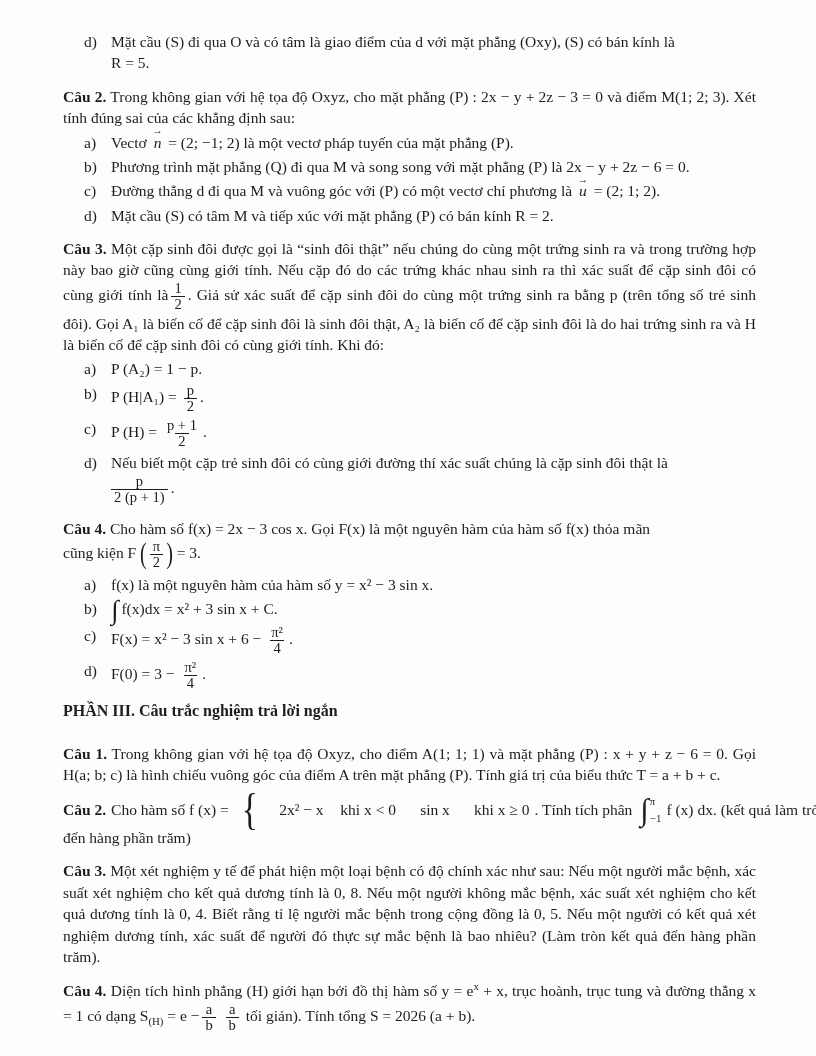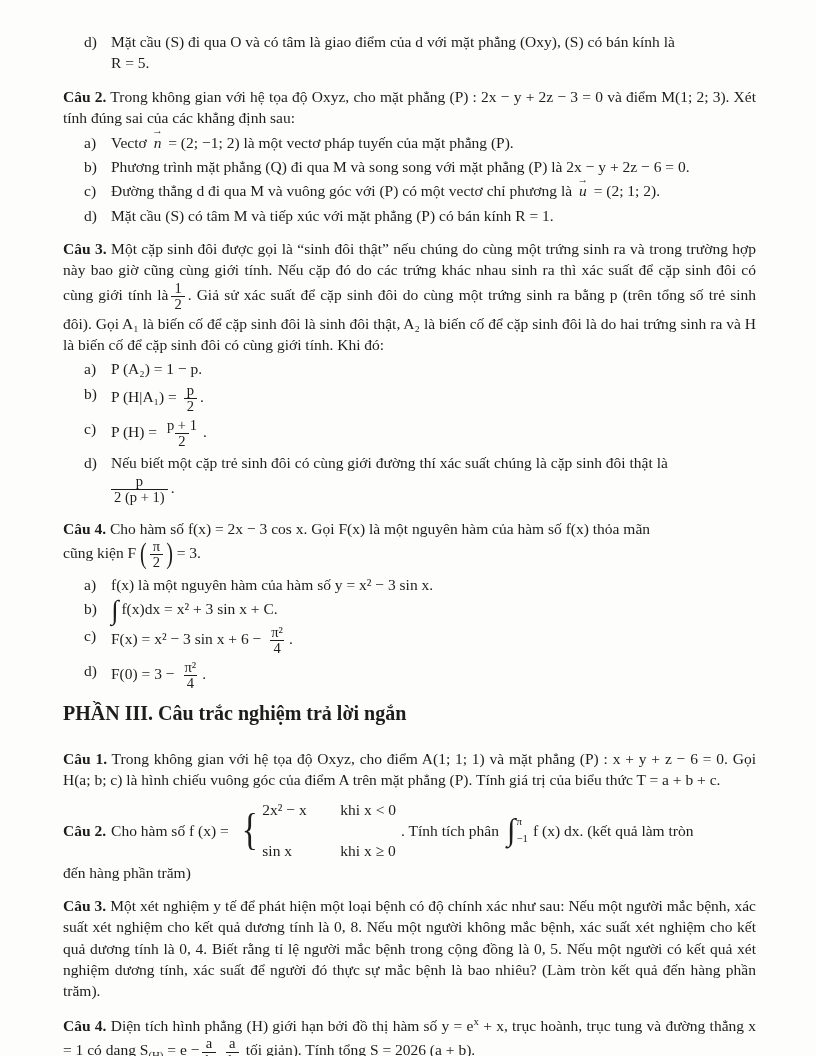--- a/index.html
+++ b/index.html
@@ -15,21 +15,21 @@
     color:#1d1d1d;
     font-size:15.5px;
     line-height:1.38;
   }
   .para { text-align:justify; margin-top:12px; }
   .item { display:flex; margin-top:3px; }
   .ilabel { flex:0 0 27px; margin-left:21px; }
   .icontent { flex:1; text-align:justify; }
   .blk { display:block; }
   .qlabel { font-weight:700; }
-  .heading { font-weight:700; margin-top:9px; font-size:20px; }
+  .heading { font-weight:700; margin-top:9px; font-size:16px; }
 
   .frac {
     display:inline-flex; flex-direction:column; align-items:center;
     vertical-align:middle; line-height:1.06; font-size:0.94em; margin:0 3px;
   }
   .frac .num, .frac .den { padding:0 3px; white-space:nowrap; display:block; text-align:center; }
   .frac .den { border-top:1px solid #1d1d1d; }
   .fvar { }
 
   .vec { display:inline-block; position:relative; font-style:italic; margin:0 3px; }
@@ -41,21 +41,21 @@
   .bigint { font-size:1.75em; line-height:0.8; vertical-align:-0.18em; margin-right:3px; }
 
   .defint { display:inline-flex; align-items:center; vertical-align:middle; margin:0 3px; }
   .defint .isign { font-size:2em; line-height:0.85; }
   .defint .lims { display:flex; flex-direction:column; justify-content:space-between; height:2.6em; font-size:0.7em; margin-left:1px; }
   .defint .up { margin-top:-2px; }
   .defint .lo { margin-bottom:-2px; }
 
   .piecewise { display:inline-flex; align-items:center; vertical-align:middle; margin:0 5px; }
   .pw-brace { font-size:2.9em; font-weight:300; line-height:0.75; transform:scaleX(0.75); margin-right:2px; }
-  .pw-cases { display:flex; flex-direction:column; row-gap:20px; }
+  .pw-cases { display:flex; flex-direction:row; row-gap:20px;text-align:center; }
   .pw-row { display:flex; }
   .pw-expr { min-width:78px; }
 
   .mrow { display:flex; align-items:center; margin-top:8px; white-space:nowrap; text-align:left; }
   .mrow > * { margin-right:5px; }
 
   .sup { font-size:0.7em; vertical-align:0.55em; }
   .sub { font-size:0.7em; vertical-align:-0.35em; }
   .bigp { display:inline-block; font-size:1.3em; transform:scaleY(1.45); vertical-align:-0.08em; line-height:1; }
 </style>
@@ -88,21 +88,21 @@
   <div class="item">
     <span class="ilabel">c)</span>
     <span class="icontent">
       <span>Đường thẳng d đi qua M và vuông góc với (P) có một vectơ chỉ phương là</span>
       <span class="vec">u</span>
       <span>= (2; 1; 2).</span>
     </span>
   </div>
   <div class="item">
     <span class="ilabel">d)</span>
-    <span class="icontent">Mặt cầu (S) có tâm M và tiếp xúc với mặt phẳng (P) có bán kính R = 1.</span>
+    <span class="icontent">Mặt cầu (S) có tâm M và tiếp xúc với mặt phẳng (P) có bán kính R = 2.</span>
   </div>
 
   <p class="para"><span class="qlabel">Câu 3.</span> <span>Một cặp sinh đôi được gọi là “sinh đôi thật” nếu chúng do cùng một trứng sinh ra và trong trường hợp này bao giờ cũng cùng giới tính. Nếu cặp đó do các trứng khác nhau sinh ra thì xác suất để cặp sinh đôi có cùng giới tính là</span><span class="frac">
         <span class="num">1</span>
         <span class="den">2</span>
       </span><span>. Giả sử xác suất để cặp sinh đôi do cùng một trứng sinh ra bằng p (trên tổng số trẻ sinh đôi). Gọi A₁ là biến cố để cặp sinh đôi là sinh đôi thật, A₂ là biến cố để cặp sinh đôi là do hai trứng sinh ra và H là biến cố để cặp sinh đôi có cùng giới tính. Khi đó:</span></p>
   <div class="item">
     <span class="ilabel">a)</span>
     <span class="icontent fvar">P (A₂) = 1 − p.</span>
   </div>

